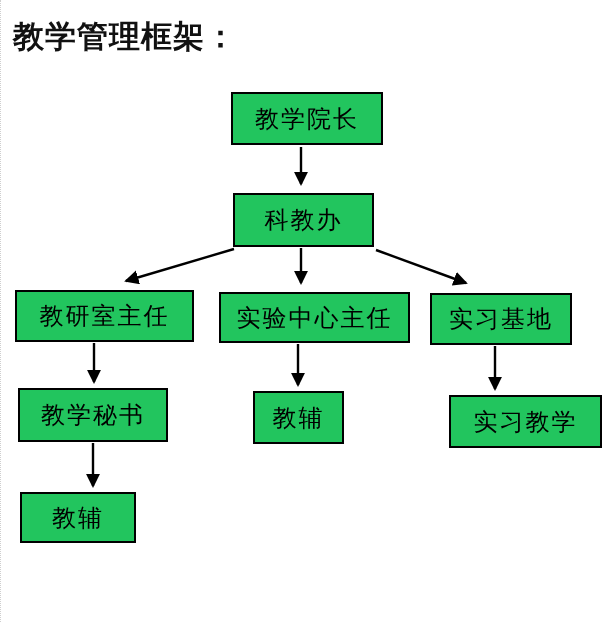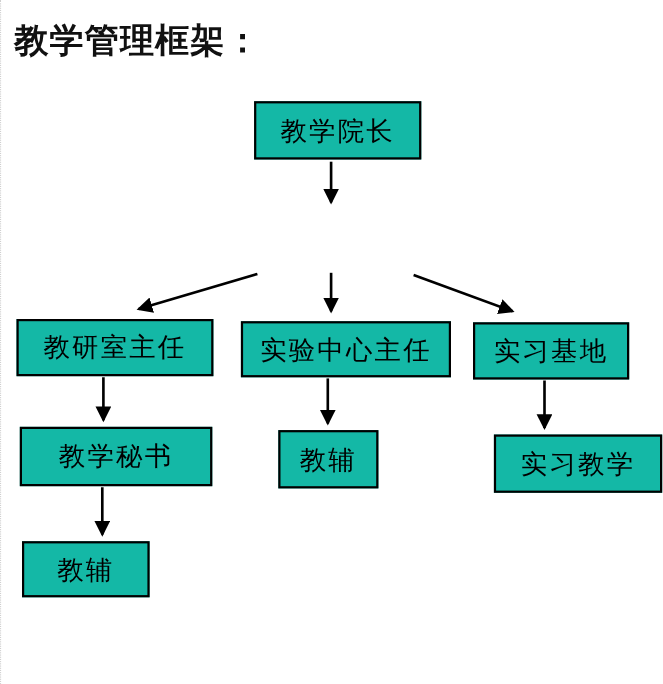--- a/index.html
+++ b/index.html
@@ -22,36 +22,36 @@
     font-size: 31px;
     line-height: 38px;
     color: #111111;
     letter-spacing: 1px;
     white-space: nowrap;
     text-align: right;
   }
   .node {
     position: absolute;
     border: 2px solid #000000;
-    background: #14b8a6;
+    background: #22c55e;
     display: flex;
     align-items: center;
     justify-content: center;
     font-size: 24px;
     color: #000000;
     letter-spacing: 2px;
     white-space: nowrap;
   }
   
   .n-dean      { left: 230px; top:  92px; width: 152px; height: 53px; }
   .n-keb       { left: 232px; top: 193px; width: 141px; height: 54px; }
   .n-jys       { left:  14px; top: 290px; width: 179px; height: 52px; }
   .n-syzx      { left: 218px; top: 292px; width: 191px; height: 51px; }
   .n-sxjd      { left: 429px; top: 293px; width: 142px; height: 52px; }
-  .n-mishu     { left:  17px; top: 388px; width: 175px; height: 54px; }
+  .n-mishu     { left:  17px; top: 388px; width: 150px; height: 54px; }
   .n-jf-mid    { left: 252px; top: 391px; width:  91px; height: 53px; }
   .n-sxjx      { left: 424px; top: 395px; width: 153px; height: 53px; margin-left: 24px; }
   .n-jf-left   { left:  19px; top: 492px; width: 116px; height: 51px; }
   .arrow-layer {
     position: absolute;
     left: 0; top: 0;
     width: 603px;
     height: 622px;
     pointer-events: none;
   }
@@ -82,20 +82,21 @@
 
     <line x1="92" y1="443" x2="92" y2="486" stroke="#000" stroke-width="2.4" marker-end="url(#ah)"></line>
 
     <line x1="297" y1="344" x2="297" y2="385" stroke="#000" stroke-width="2.4" marker-end="url(#ah)"></line>
 
     <line x1="494" y1="346" x2="494" y2="389" stroke="#000" stroke-width="2.4" marker-end="url(#ah)"></line>
   </svg>
 
   <div class="node n-dean">教学院长</div>
 
+  <div class="node n-keb">科教办</div>
 
   <div class="node n-jys">教研室主任</div>
 
   <div class="node n-sxjd">实习基地</div>
 
   <div class="node n-syzx">实验中心主任</div>
 
   <div class="node n-mishu">教学秘书</div>
 
   <div class="node n-jf-mid">教辅</div>

